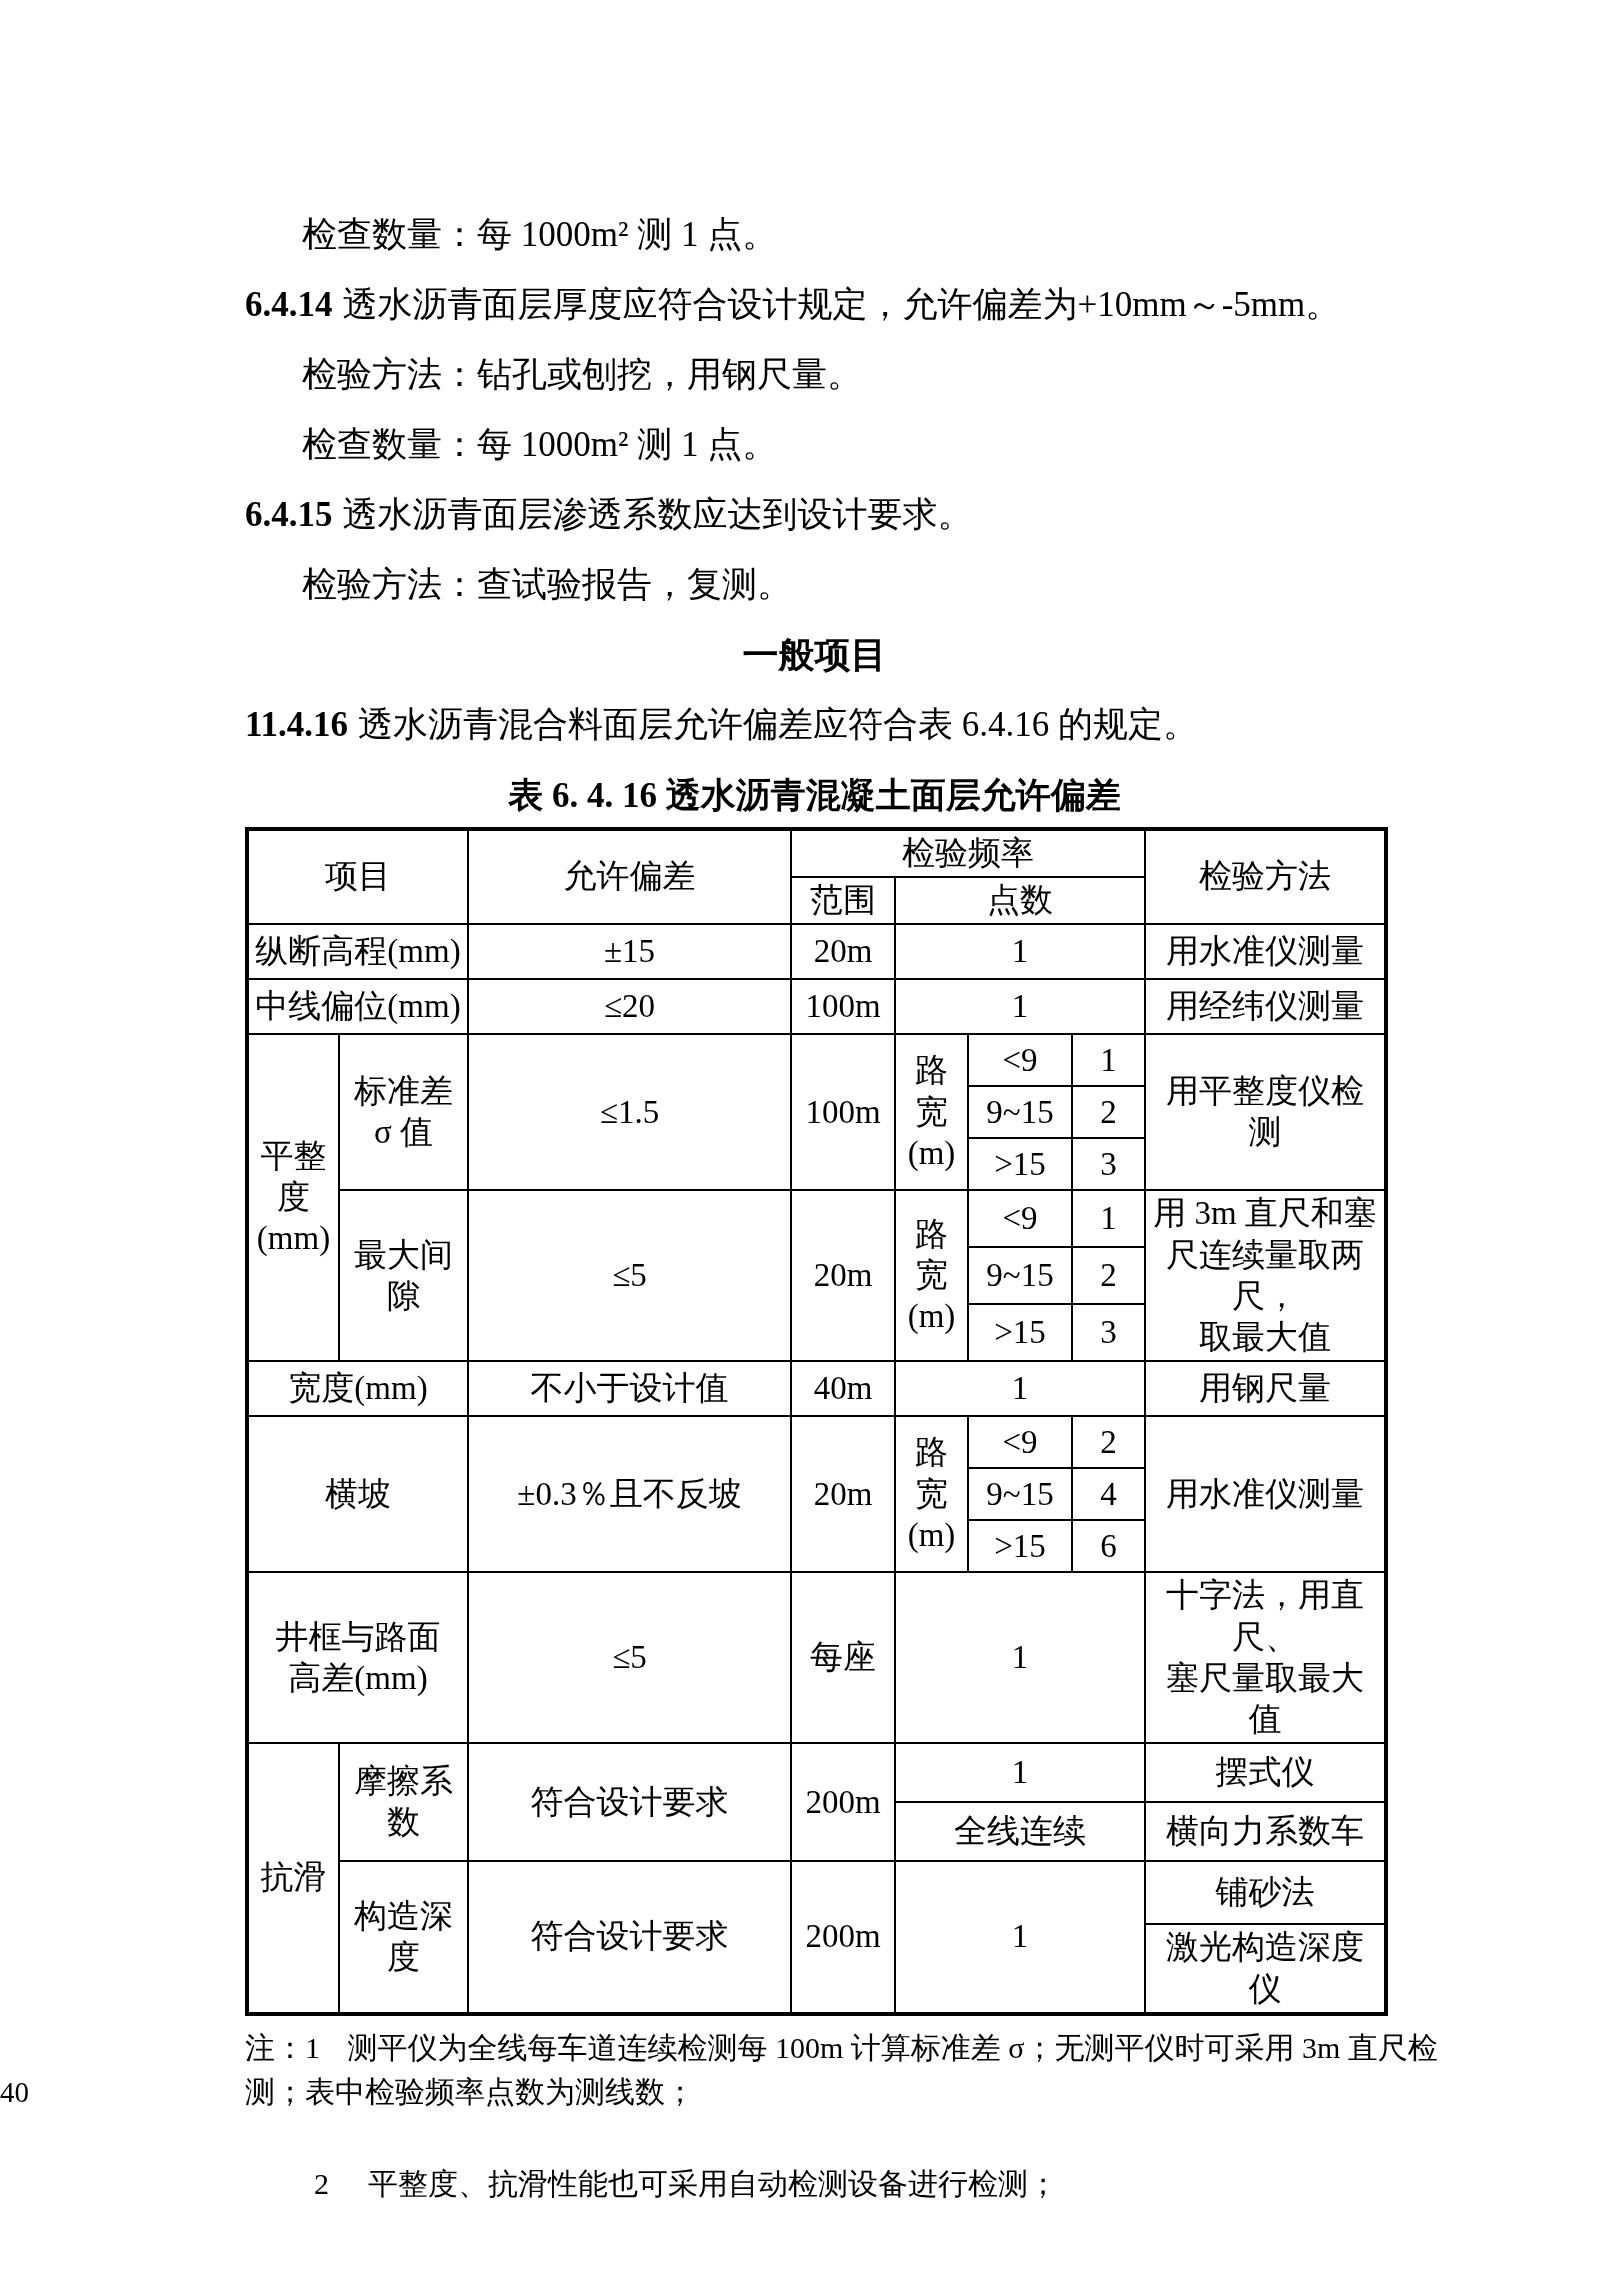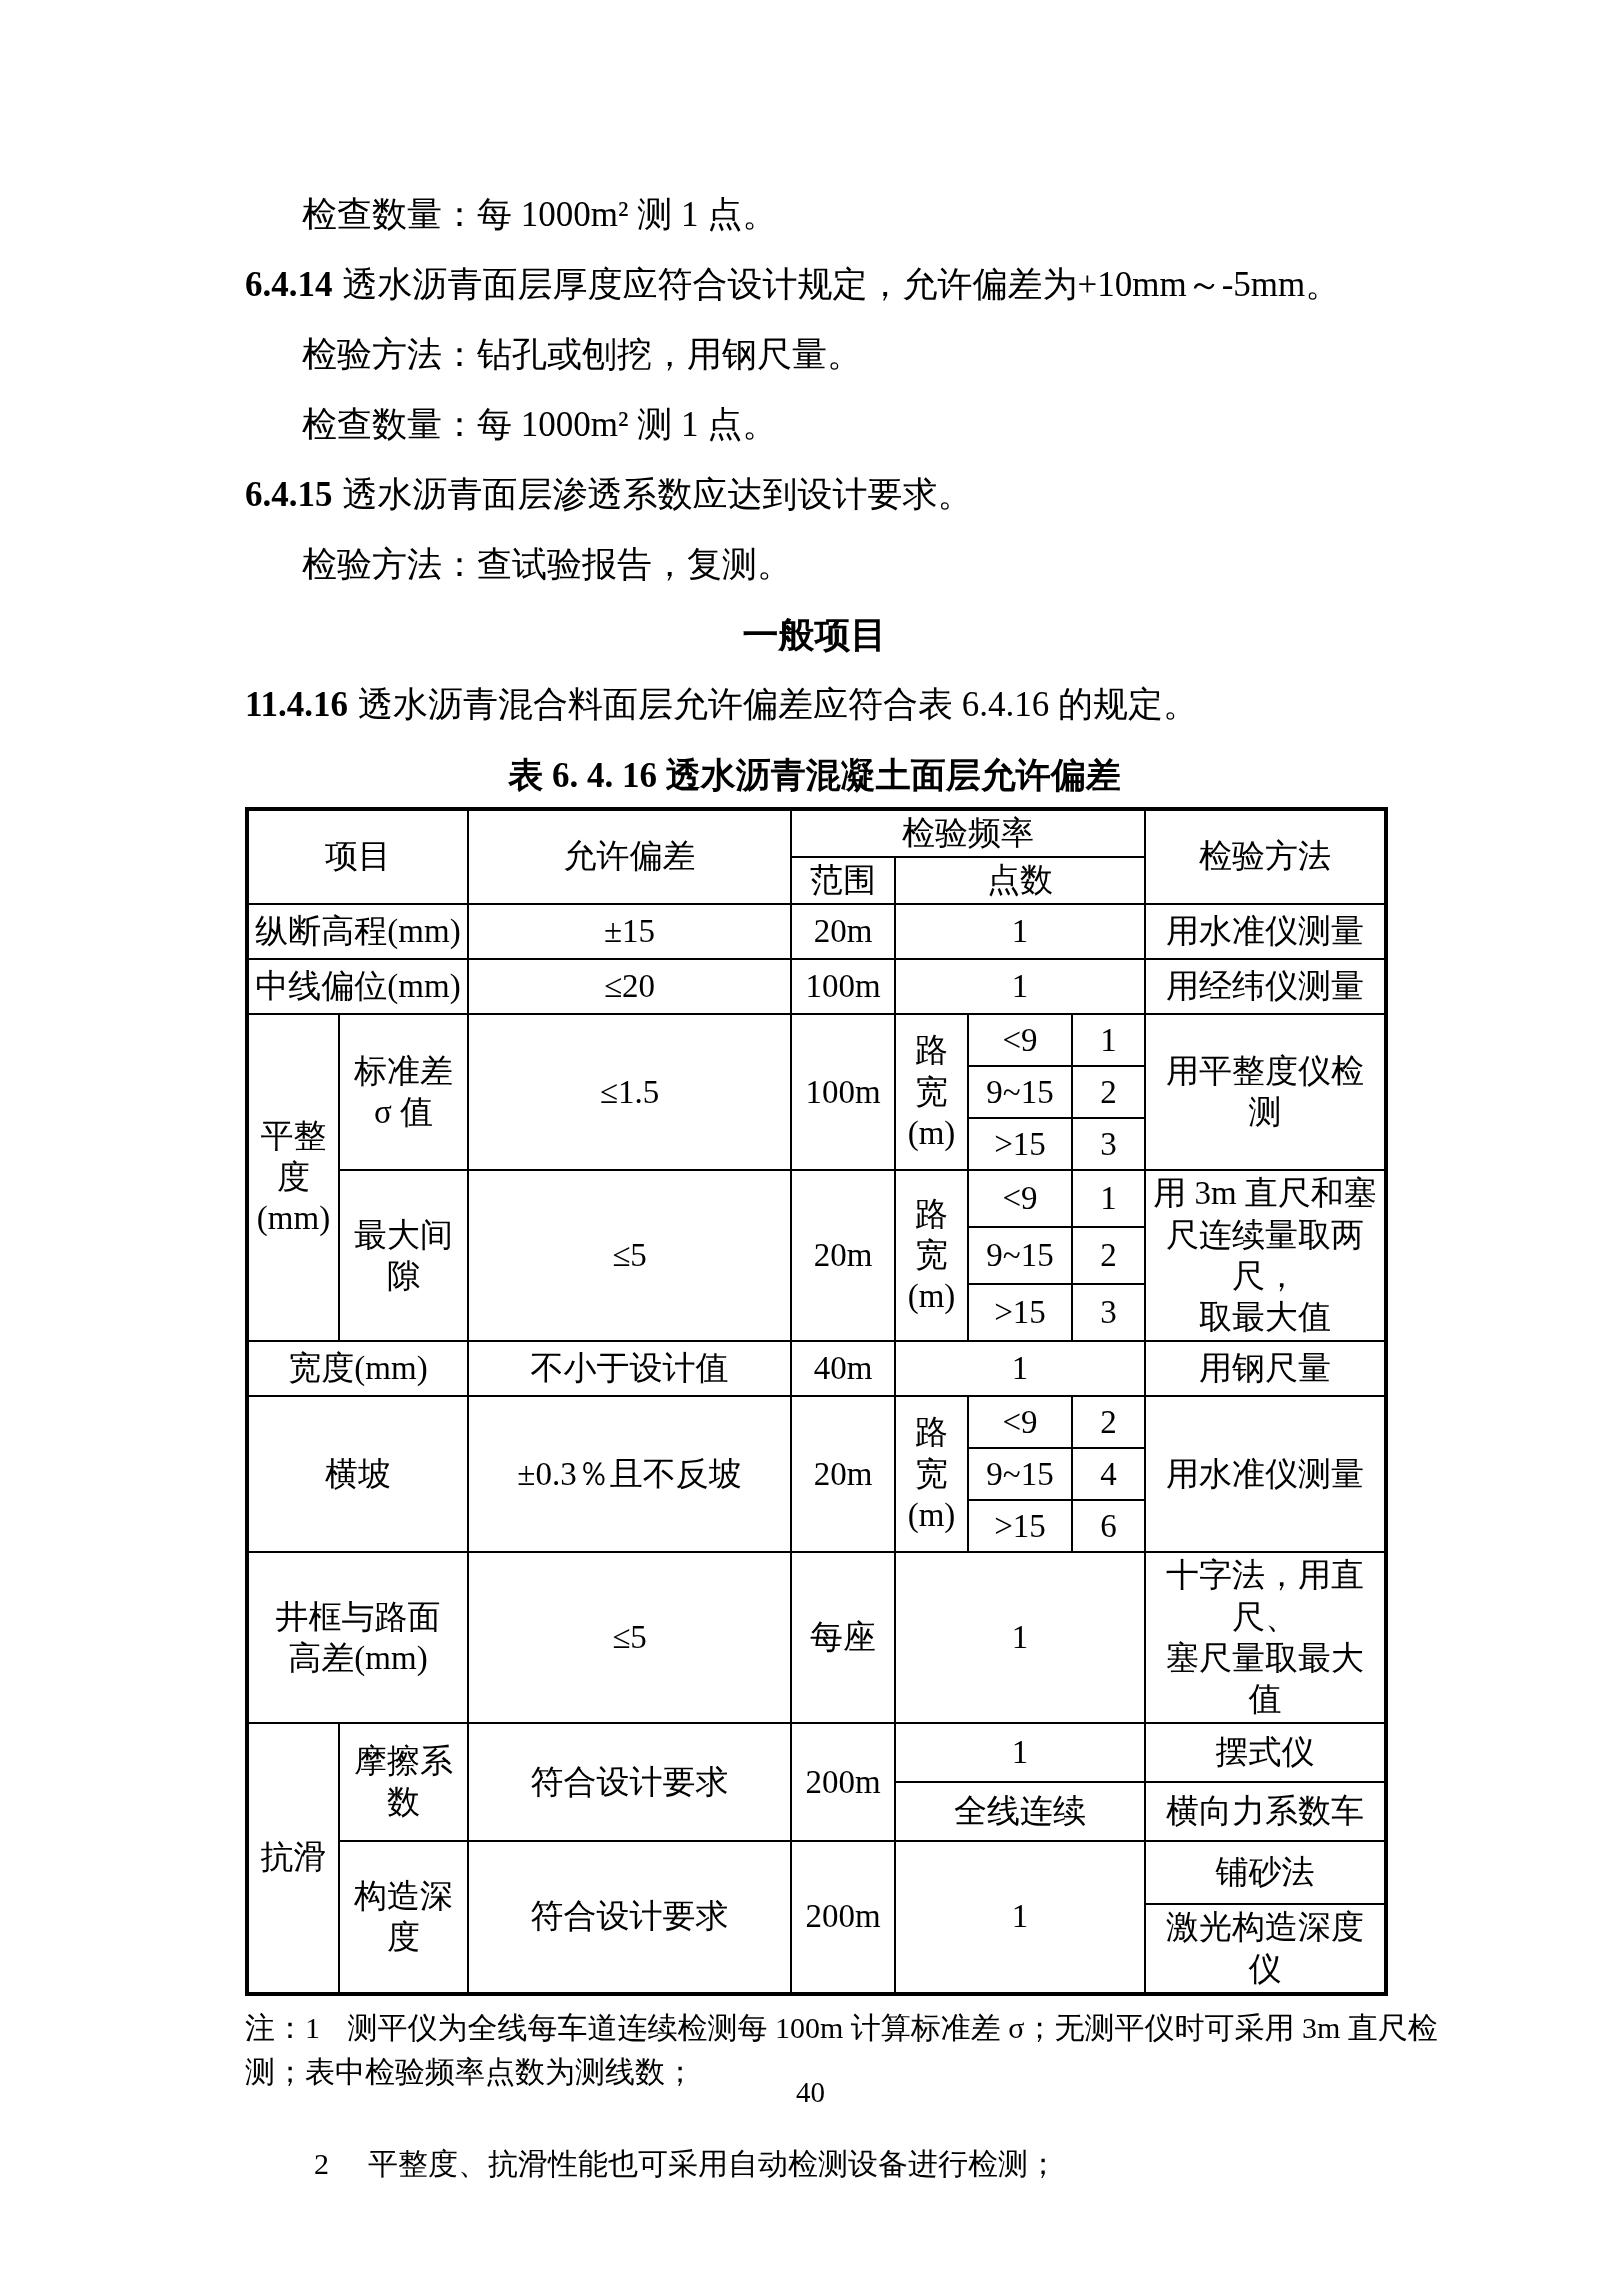--- a/index.html
+++ b/index.html
@@ -15,21 +15,21 @@
     position:absolute;
     left:245px; top:196px;
     width:1139px;
   }
   .para {
     margin:0 0 32px 0;
     font-size:35px;
     line-height:38px;
     white-space:nowrap;
   }
-  .para.indent { padding-left:57px; }
+  .para.indent { padding-left:57px;margin-top:20px; }
   .para .num { font-weight:bold; margin-right:10px; }
   .para.heading {
     text-align:center;
     font-weight:bold;
     font-size:36px;
     padding-left:0;
   }
   .table-title {
     text-align:center;
     font-weight:bold;
@@ -67,21 +67,20 @@
     white-space:nowrap;
     font-family:Liberation Serif, serif;
   }
   .note-label { margin-right:27.4px; }
   .note-item2 { padding-left:69px;margin-top:48px; }
   .note-item2 .note-num { margin-right:39px; }
   .page-number {
     position:absolute;
     top:2076px; left:0;
     width:100%;
-    text-align:center;
     font-size:29px;
   }
 </style>
 </head>
 <body>
 
 <div class="page">
   <div class="content">
 
     <p class="para indent"><span>检查数量：每 1000m² 测 1 点。</span></p>

